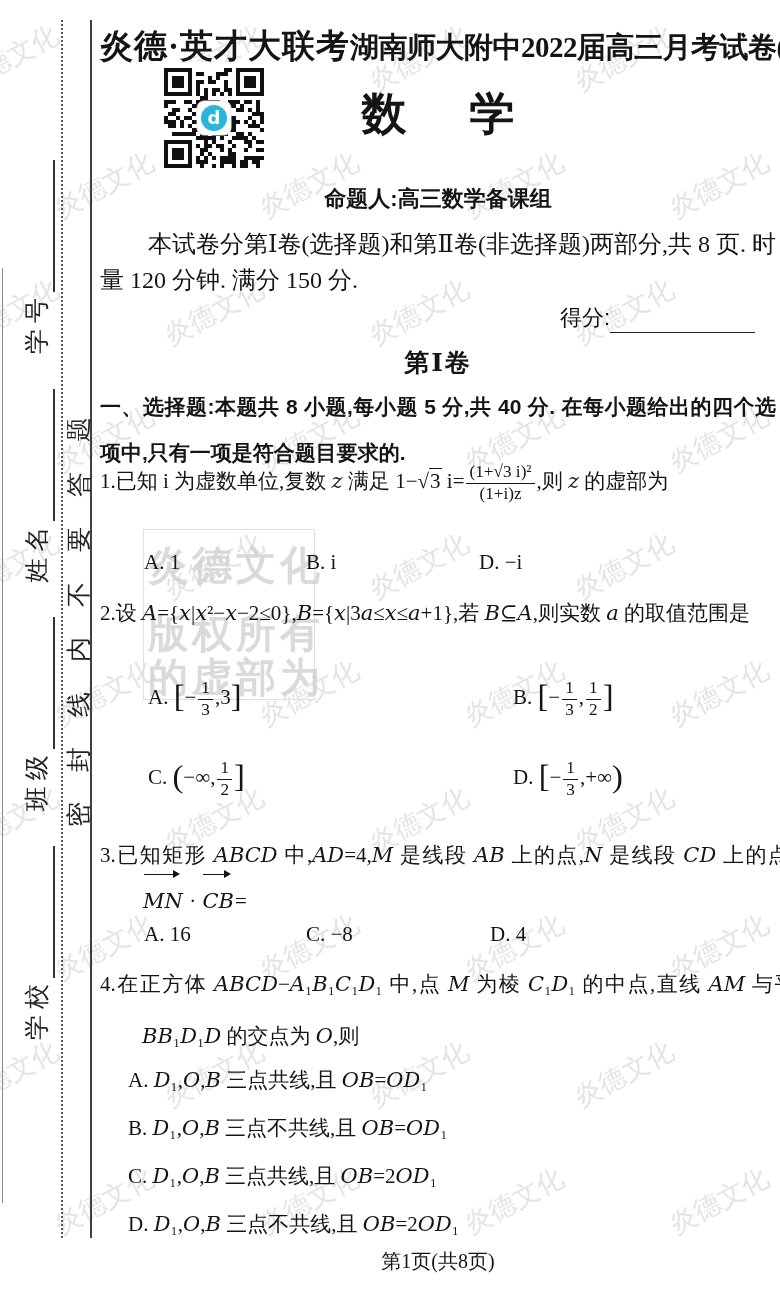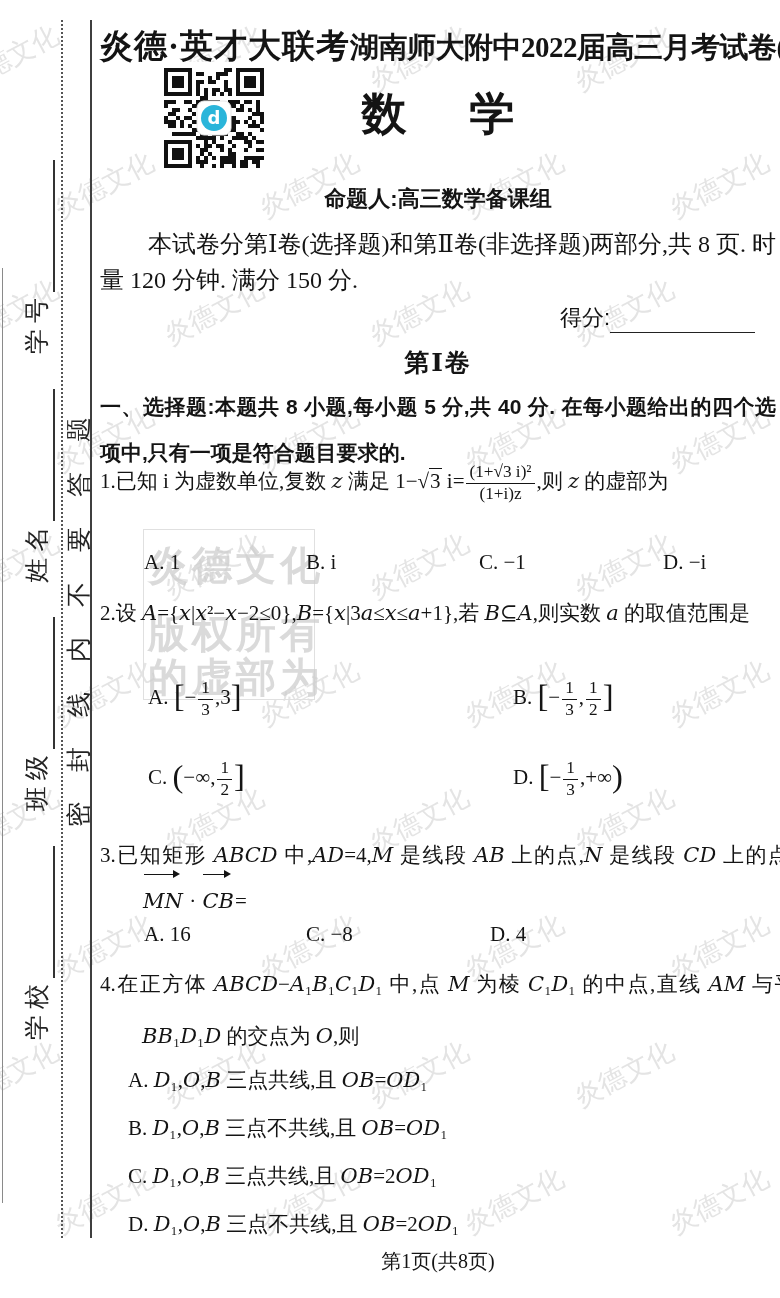--- a/index.html
+++ b/index.html
@@ -380,21 +380,20 @@
 
     <div class="abs hei" id="sec1">一、选择题:本题共 8 小题,每小题 5 分,共 40 分. 在每小题给出的四个选项中,只有一项是符合题目要求的.</div>
 
     <div class="abs stem" id="q1-stem">1.已知 i 为虚数单位,复数 <i class="mi">z</i> 满足 1−<span class="sqrt">√<span class="rad">3</span></span> i=<span class="frac">
           <span class="fn">(1+√3 i)²</span>
           <span class="fd">(1+i)z</span>
         </span>,则 <i class="mi">z</i> 的虚部为</div>
     <div class="abs opts row4" id="q1-opts">
       <span class="o1"><span>A.</span> <span>1</span></span>
       <span class="o2"><span>B.</span> <span>i</span></span>
-      <span class="o3"><span>C.</span> <span>−1</span></span>
       <span class="o4"><span>D.</span> <span>−i</span></span>
     </div>
 
     <div class="abs stem" id="q2-stem">2.设 <i class="mi">A</i>={<i class="mi">x</i>|<i class="mi">x</i>²−<i class="mi">x</i>−2≤0},<i class="mi">B</i>={<i class="mi">x</i>|3<i class="mi">a</i>≤<i class="mi">x</i>≤<i class="mi">a</i>+1},若 <i class="mi">B</i>⊆<i class="mi">A</i>,则实数 <i class="mi">a</i> 的取值范围是</div>
     <div class="abs opts row2" id="q2-r1">
       <span class="c1"><span>A.</span> <span><span class="big">[</span>−<span class="frac">
               <span class="fn">1</span>
               <span class="fd">3</span>
             </span>,3<span class="big">]</span></span></span>
       <span class="c2"><span>B.</span> <span><span class="big">[</span>−<span class="frac">

